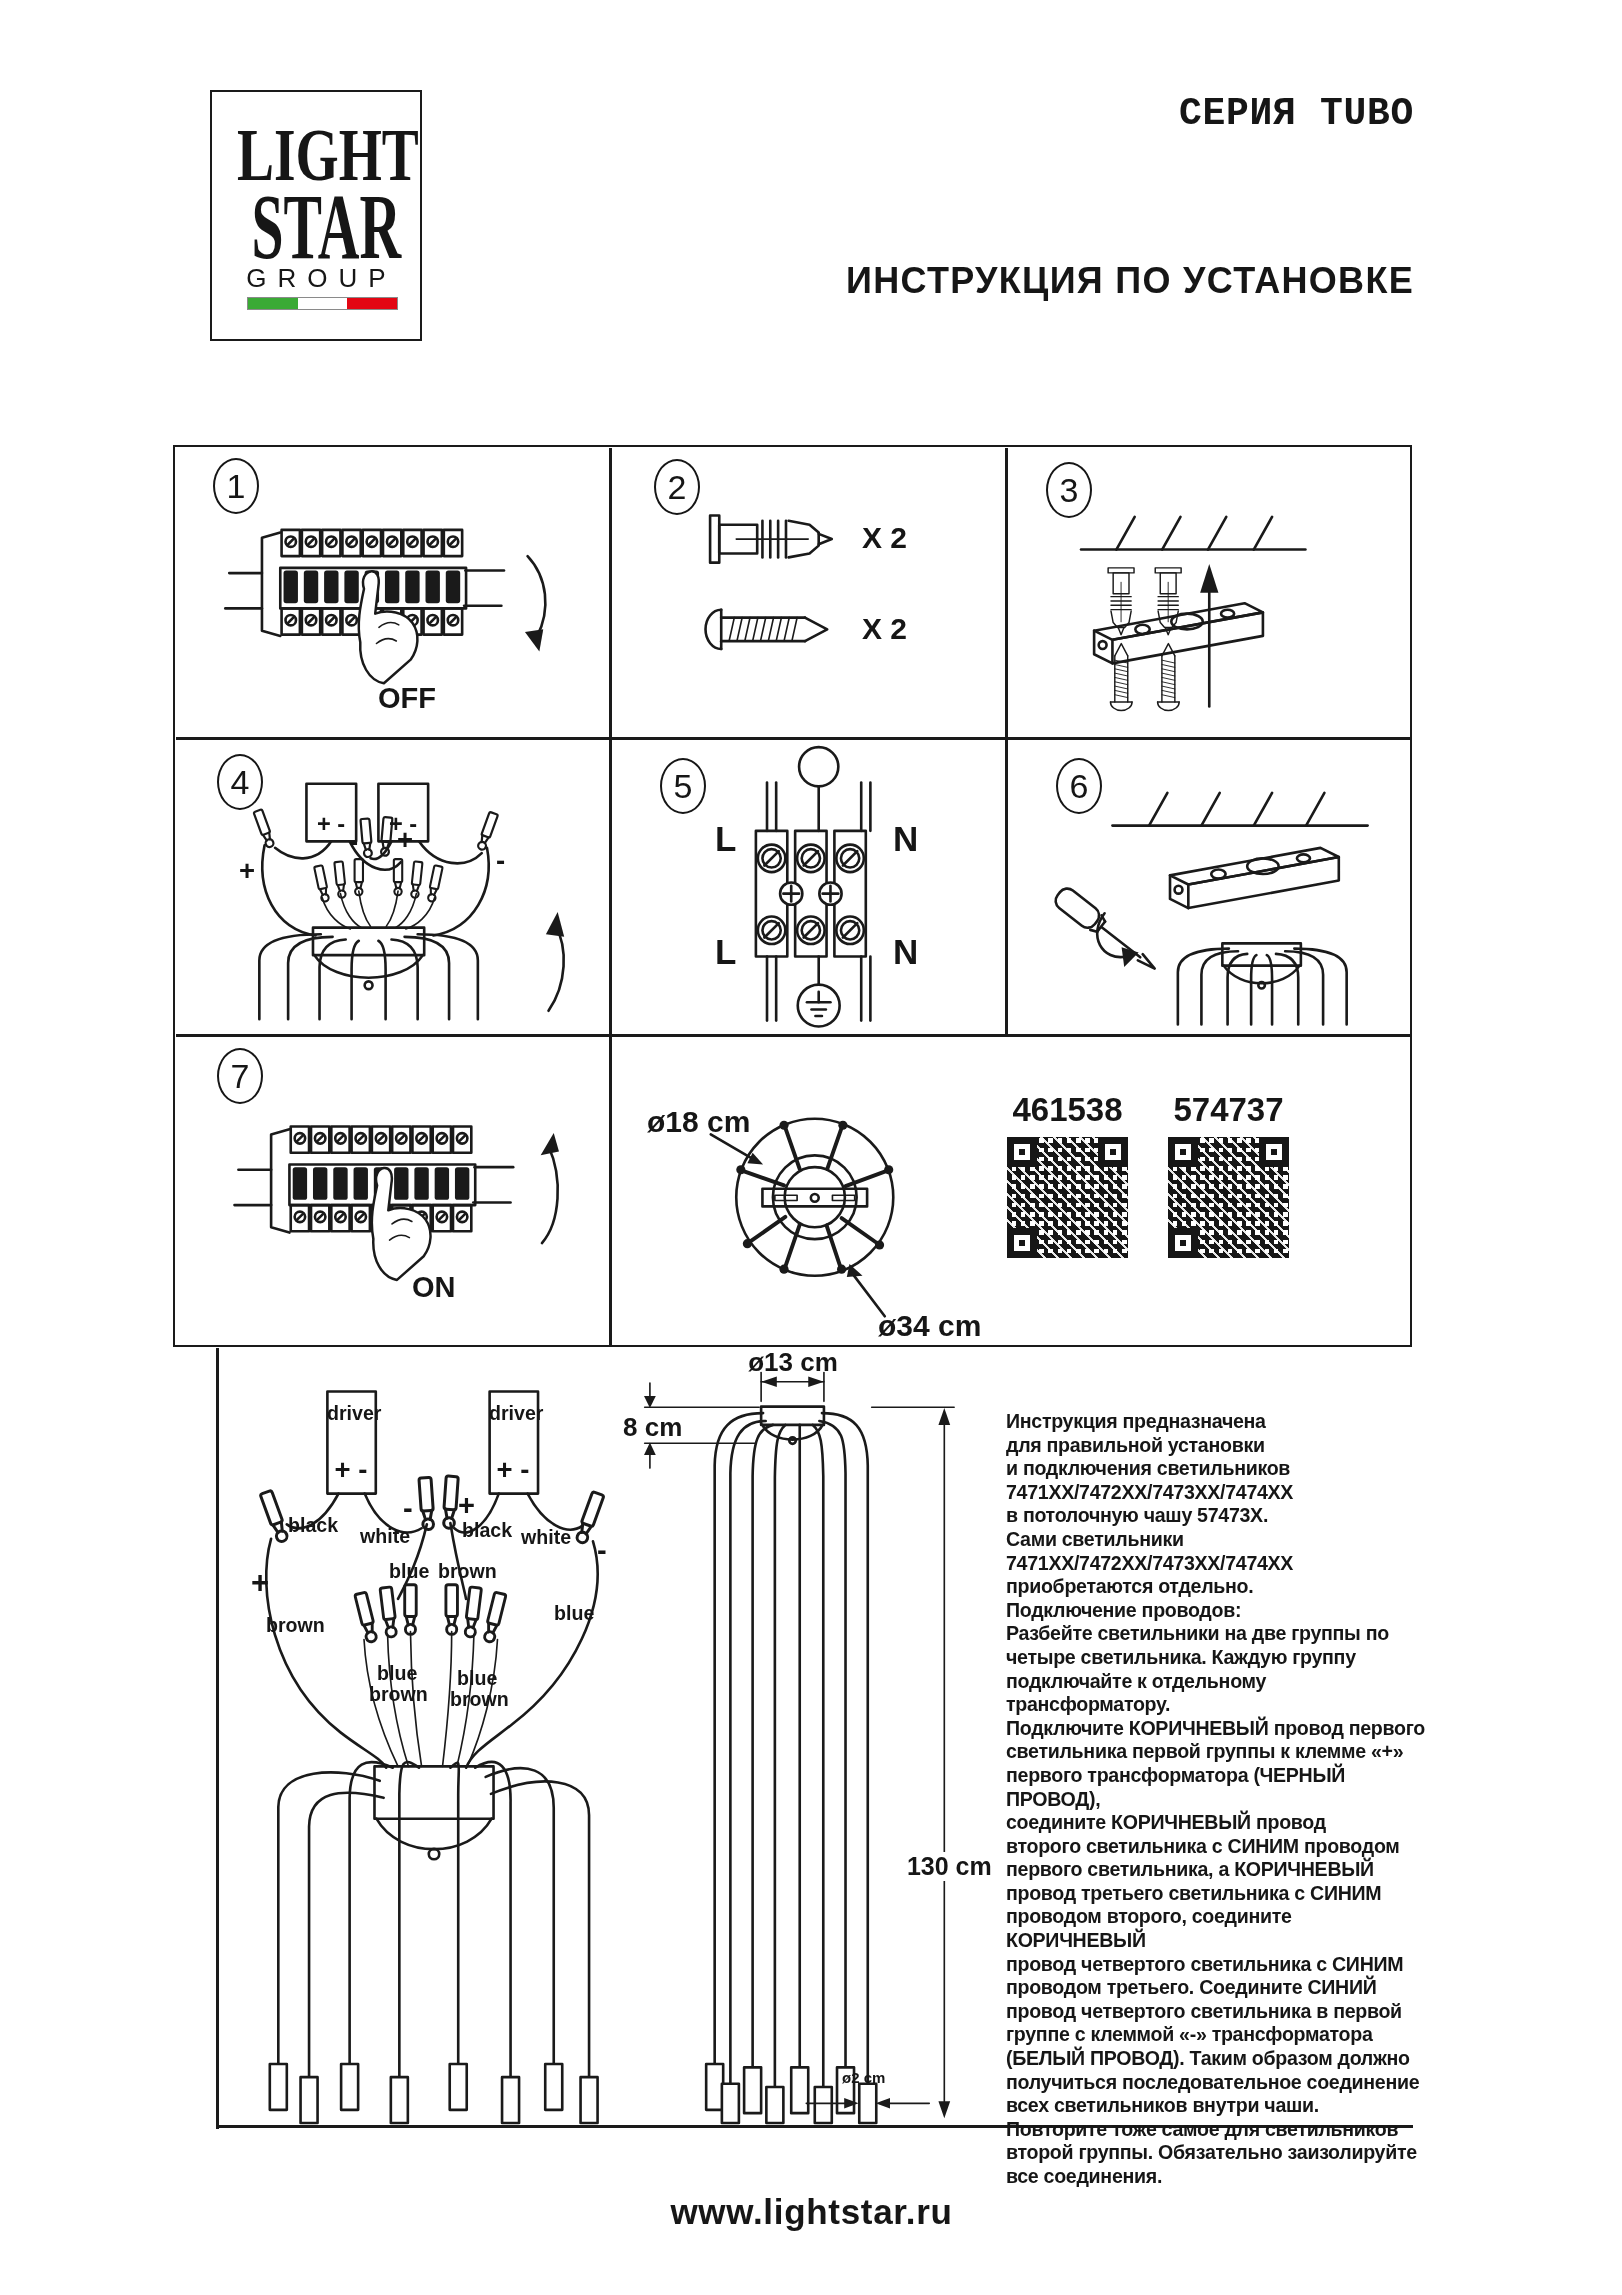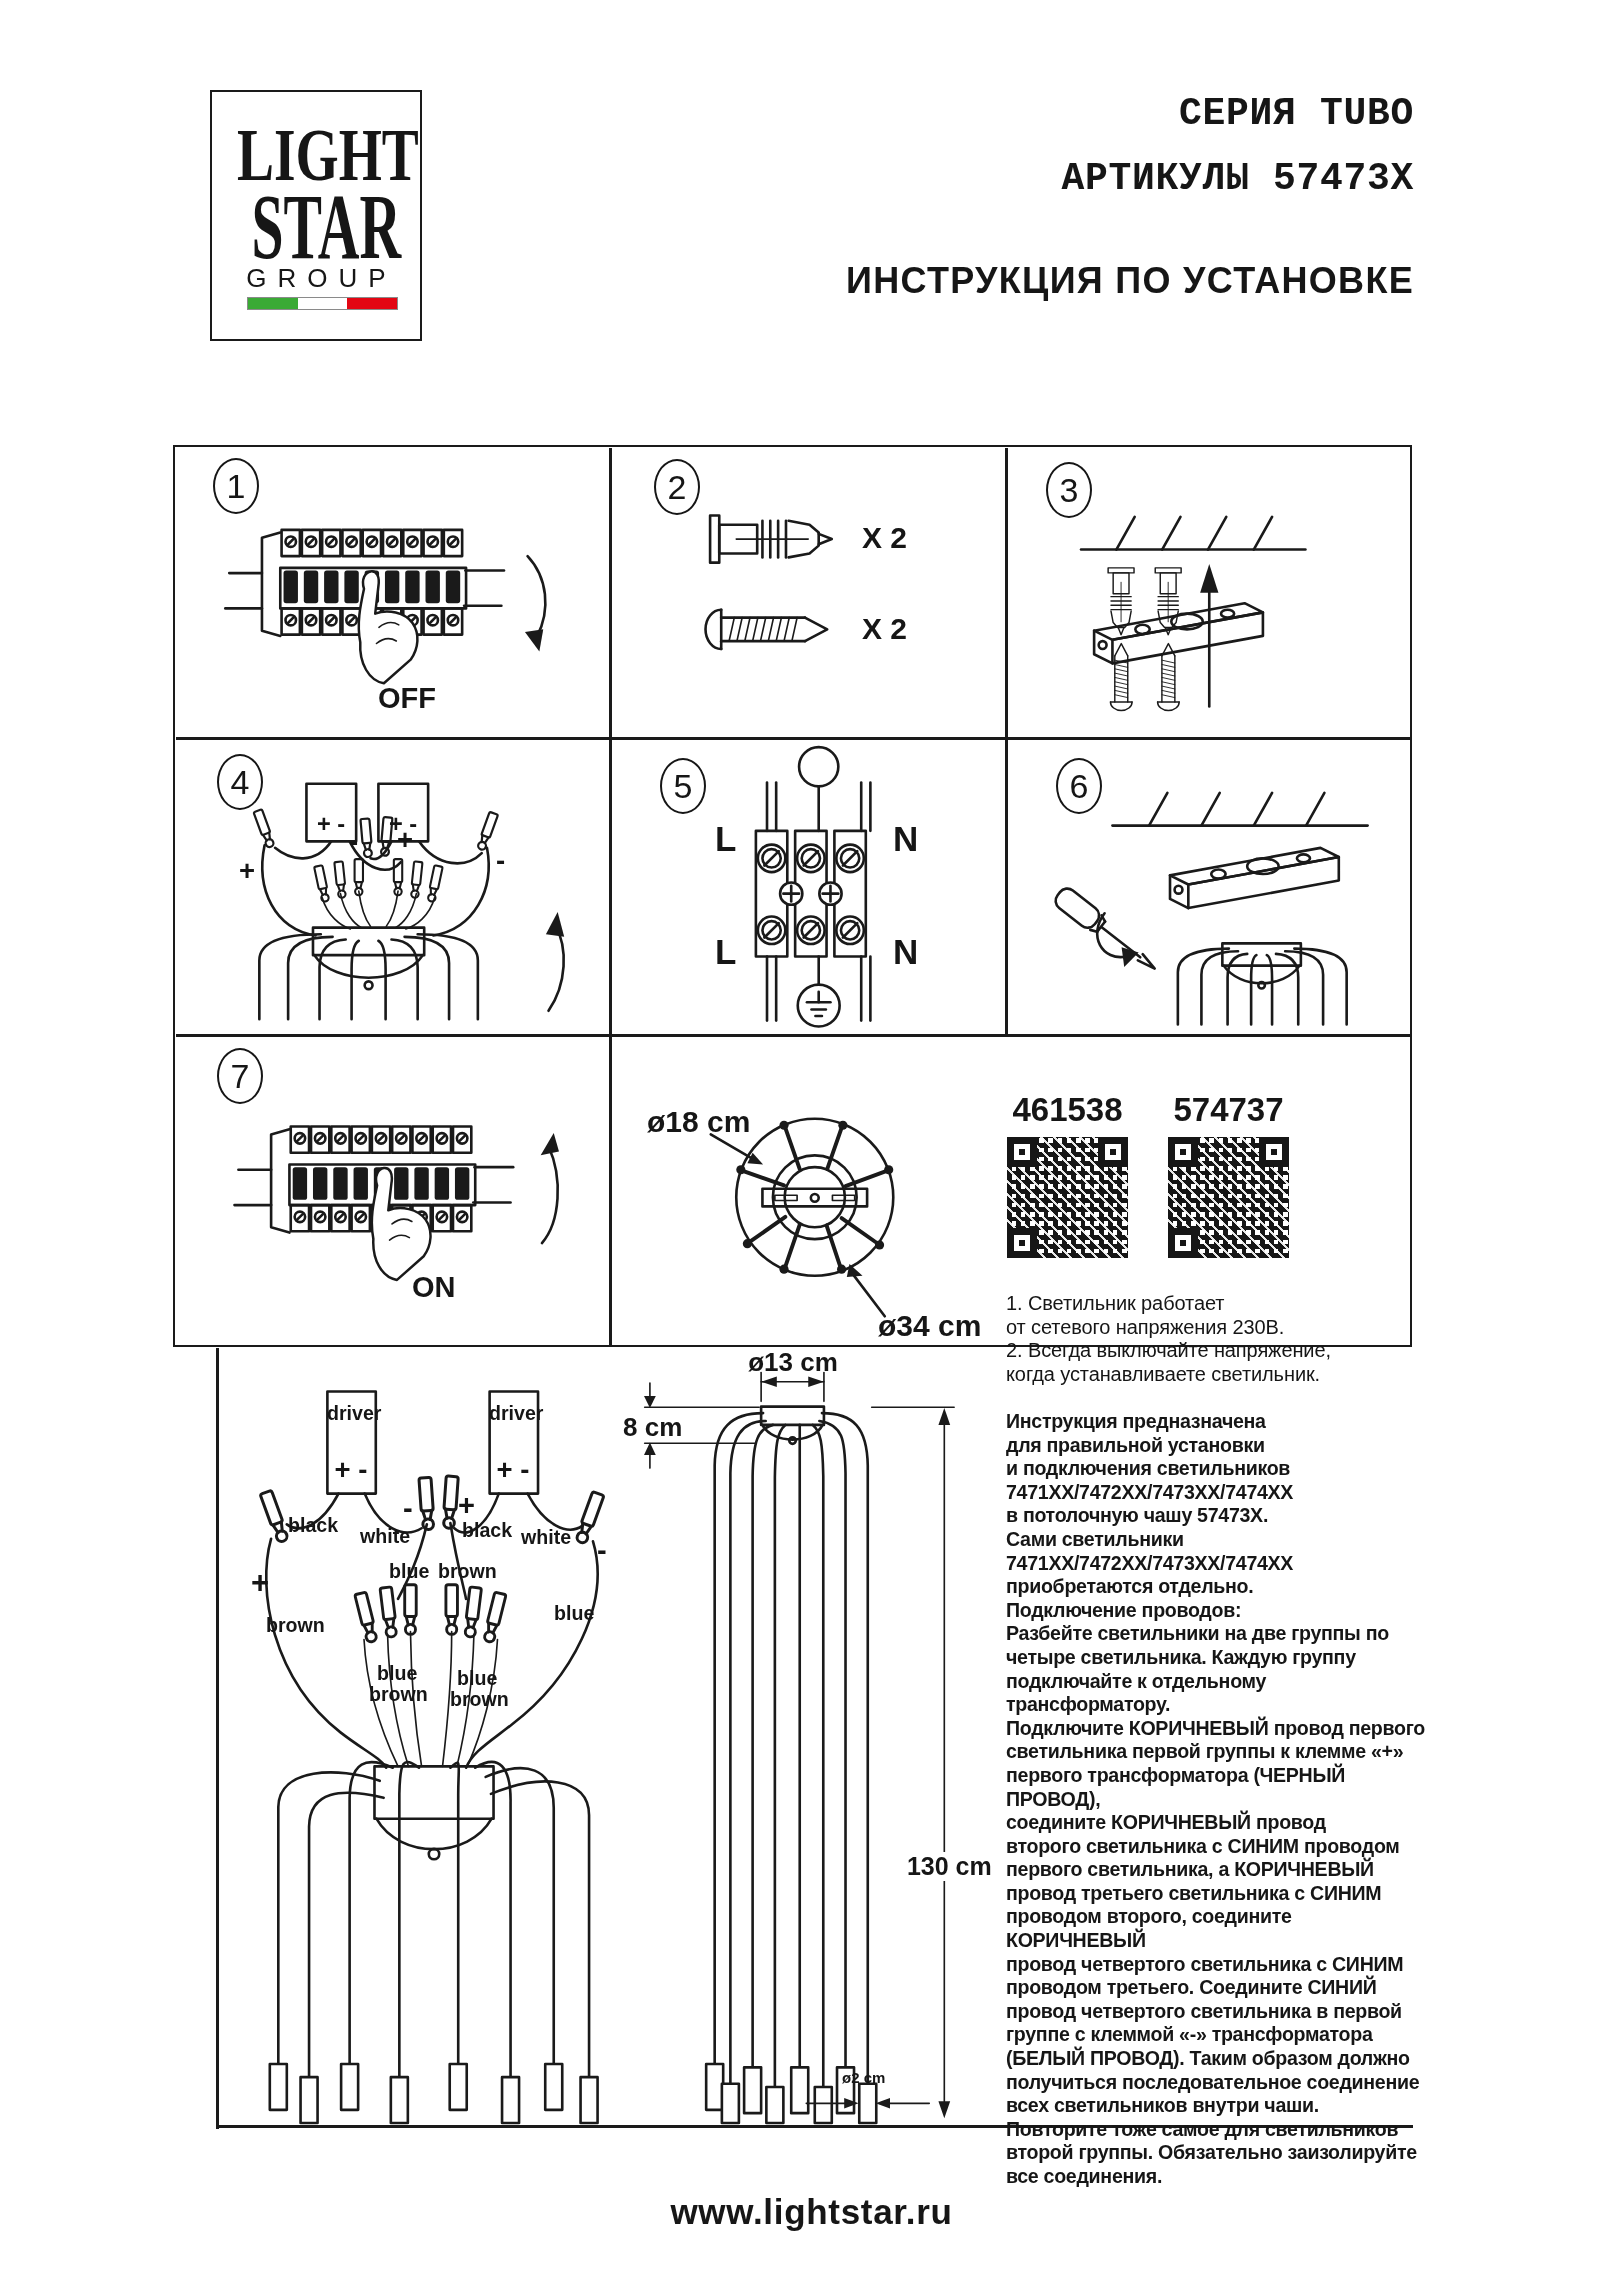--- a/index.html
+++ b/index.html
@@ -59,21 +59,20 @@
 <div id="page">
 
   <div id="logo">
     <div class="logo-light">LIGHT</div>
     <div class="logo-star">STAR</div>
     <div class="logo-group">GROUP</div>
     <div id="flag" style="background:linear-gradient(90deg,#3aaa35 0 33.4%,#ffffff 33.4% 66.6%,#e30613 66.6%);"></div>
   </div>
 
   <div class="hdr hdr-sm" style="top:92px;">СЕРИЯ TUBO</div>
-  <div class="hdr hdr-sm" style="top:157px;">АРТИКУЛЫ 57473X</div>
   <div class="hdr hdr-lg" style="top:260px;">ИНСТРУКЦИЯ ПО УСТАНОВКЕ</div>
 
   <div class="abs" style="left:173px;top:445px;width:1235px;height:898px;border:2.6px solid #1a1a1a;"></div>
   <div class="bline" style="left:609px;top:448px;width:2.6px;height:898px;"></div>
   <div class="bline" style="left:1005px;top:448px;width:2.6px;height:589px;"></div>
   <div class="bline" style="left:176px;top:737px;width:1235px;height:2.6px;"></div>
   <div class="bline" style="left:176px;top:1034px;width:1235px;height:2.6px;"></div>
   <div class="bline" style="left:216px;top:1348px;width:2.6px;height:781px;"></div>
   <div class="bline" style="left:216px;top:2125px;width:1197px;height:3.3px;"></div>
 
@@ -473,24 +472,20 @@
     <div class="finder f-tl"></div>
     <div class="finder f-tr"></div>
     <div class="finder f-bl"></div>
   </div>
   <div class="qr" style="left:1168px;top:1137px;">
     <div class="finder f-tl"></div>
     <div class="finder f-tr"></div>
     <div class="finder f-bl"></div>
   </div>
 
-  <div class="notes pre">1. Светильник работает
-от сетевого напряжения 230В.
-2. Всегда выключайте напряжение,
-когда устанавливаете светильник.</div>
   <div class="instr pre">Инструкция предназначена
 для правильной установки
 и подключения светильников
 7471XX/7472XX/7473XX/7474XX
 в потолочную чашу 57473X.
 Сами светильники
 7471XX/7472XX/7473XX/7474XX
 приобретаются отдельно.
 Подключение проводов:
 Разбейте светильники на две группы по

